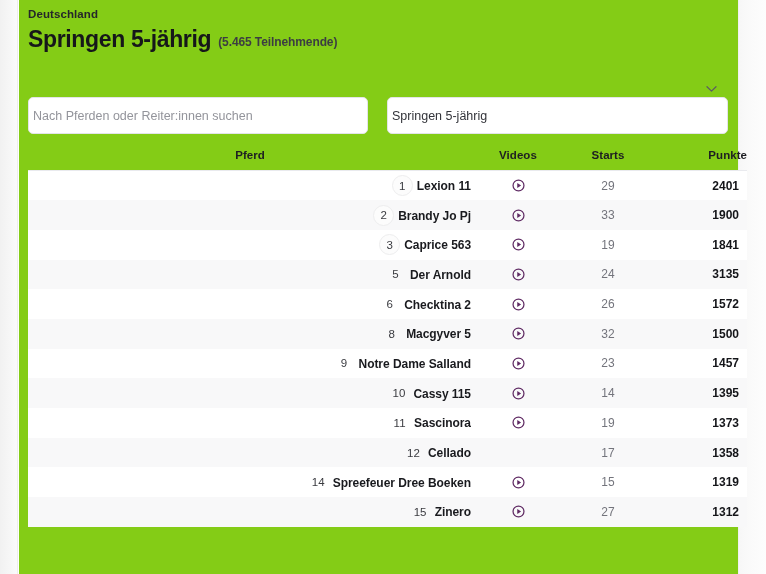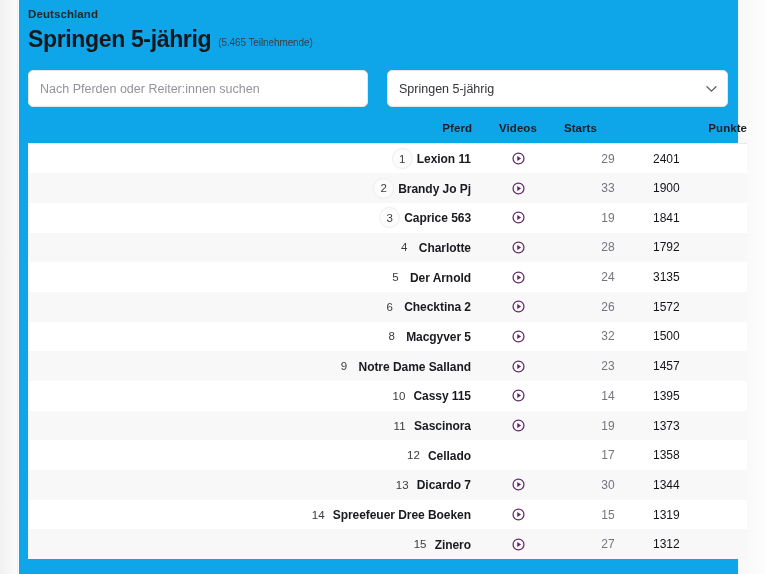--- a/index.html
+++ b/index.html
@@ -25,21 +25,21 @@
   .page-right-gutter {
     position: absolute; right: 0; top: 0;
     width: 28px; height: 574px;
     background: linear-gradient(to left, #fdfdfd 0%, #fafafa 60%, #f7f7f7 100%);
     border-left: 1px solid #f0f0f0;
   }
   .page {
     position: absolute;
     left: 19px; top: 0;
     width: 719px; height: 574px;
-    background: #0ea5e9;
+    background: #84cc16;
   }
   .content {
     padding: 0 10px 0 9px;
   }
 
   
   .breadcrumb {
     font-size: 11.5px;
     font-weight: 700;
     color: #25262b;
@@ -54,22 +54,22 @@
     margin-top: 2px;
   }
   .title-main {
     font-size: 23px;
     font-weight: 700;
     color: #16171a;
     letter-spacing: -0.35px;
     line-height: 30px;
   }
   .title-count {
-    font-size: 10px;
-    font-weight: 400;
+    font-size: 12px;
+    font-weight: 700;
     color: #3c3d42;
     letter-spacing: -0.1px;
     position: relative;
     top: -1px;
   }
 
   
   .controls {
     display: flex;
     gap: 19px;
@@ -79,22 +79,23 @@
   .select-wrap { width: 343px; }
   .field {
     width: 100%;
     height: 37px;
     border: 1px solid #e3e4e8;
     border-radius: 5px;
     background: #ffffff;
     font-family: "Liberation Sans", sans-serif;
     font-size: 12.5px;
     color: #33343a;
-    padding: 0 11px;
+    padding: 0 4px;
     outline: none;
+    margin-top: 27px;
   }
   .field::placeholder { color: #93949b; }
   .select-box {
     position: relative;
     width: 100%;
     height: 37px;
   }
   select.field {
     -webkit-appearance: none;
     -moz-appearance: none;
@@ -118,23 +119,23 @@
     table-layout: fixed;
   }
   .rank-table thead th {
     font-size: 11.5px;
     font-weight: 700;
     color: #1d1e22;
     padding: 0 0 9px 0;
     border-bottom: 1px solid #e9eaee;
     letter-spacing: .05px;
   }
-  th.col-pferd   { text-align: right;  width: 444px; padding-left: 8px; }
+  th.col-pferd   { text-align: center;  width: 444px; padding-left: 8px; }
   th.col-videos  { text-align: center;width: 92px; }
-  th.col-starts  { text-align: left; width: 88px; }
+  th.col-starts  { text-align: center; width: 88px; }
   th.col-punkte  { text-align: right; width: 95px; padding-right: 8px; }
 
   .rank-table tbody tr { height: 29.7px; }
   .rank-table tbody tr:nth-child(even) { background: #f8f8f9; }
   .rank-table tbody tr:nth-child(odd)  { background: #ffffff; }
   .rank-table tbody td {
     font-size: 12px;
     vertical-align: middle;
     border: 0;
   }
@@ -176,24 +177,24 @@
     cursor: pointer;
   }
 
   .cell-starts {
     text-align: center;
     color: #73747c;
     font-size: 12px;
     font-weight: 400;
   }
   .cell-punkte {
-    text-align: left;
+    text-align: right;
     color: #141519;
     font-size: 12px;
-    font-weight: 400;
+    font-weight: 700;
     padding-right: 8px;
   }
 </style>
 </head>
 <body>
 
 <div class="page-left-gutter"></div>
 <div class="page-right-gutter"></div>
 
 <div class="page">
@@ -255,29 +256,20 @@
           <tr>
             <td class="cell-horse"><span class="rank-badge medal">3</span><span class="horse-name">Caprice 563</span></td>
             <td class="cell-video"><span class="play-icon"><svg width="13" height="13" viewBox="0 0 20 20" aria-hidden="true">
                   <circle cx="10" cy="10" r="8.4" fill="none" stroke="#5f2a63" stroke-width="1.9"></circle>
                   <path d="M8.1 6.3 L14 10 L8.1 13.7 Z" fill="#5f2a63"></path>
                 </svg></span></td>
             <td class="cell-starts">19</td>
             <td class="cell-punkte">1841</td>
           </tr>
           <tr>
-            <td class="cell-horse"><span class="rank-badge">4</span><span class="horse-name">Charlotte</span></td>
-            <td class="cell-video"><span class="play-icon"><svg width="13" height="13" viewBox="0 0 20 20" aria-hidden="true">
-                  <circle cx="10" cy="10" r="8.4" fill="none" stroke="#5f2a63" stroke-width="1.9"></circle>
-                  <path d="M8.1 6.3 L14 10 L8.1 13.7 Z" fill="#5f2a63"></path>
-                </svg></span></td>
-            <td class="cell-starts">28</td>
-            <td class="cell-punkte">1792</td>
-          </tr>
-          <tr>
             <td class="cell-horse"><span class="rank-badge">5</span><span class="horse-name">Der Arnold</span></td>
             <td class="cell-video"><span class="play-icon"><svg width="13" height="13" viewBox="0 0 20 20" aria-hidden="true">
                   <circle cx="10" cy="10" r="8.4" fill="none" stroke="#5f2a63" stroke-width="1.9"></circle>
                   <path d="M8.1 6.3 L14 10 L8.1 13.7 Z" fill="#5f2a63"></path>
                 </svg></span></td>
             <td class="cell-starts">24</td>
             <td class="cell-punkte">3135</td>
           </tr>
           <tr>
             <td class="cell-horse"><span class="rank-badge">6</span><span class="horse-name">Checktina 2</span></td>
@@ -324,29 +316,20 @@
             <td class="cell-starts">19</td>
             <td class="cell-punkte">1373</td>
           </tr>
           <tr>
             <td class="cell-horse"><span class="rank-badge">12</span><span class="horse-name">Cellado</span></td>
             <td class="cell-video"></td>
             <td class="cell-starts">17</td>
             <td class="cell-punkte">1358</td>
           </tr>
           <tr>
-            <td class="cell-horse"><span class="rank-badge">13</span><span class="horse-name">Dicardo 7</span></td>
-            <td class="cell-video"><span class="play-icon"><svg width="13" height="13" viewBox="0 0 20 20" aria-hidden="true">
-                  <circle cx="10" cy="10" r="8.4" fill="none" stroke="#5f2a63" stroke-width="1.9"></circle>
-                  <path d="M8.1 6.3 L14 10 L8.1 13.7 Z" fill="#5f2a63"></path>
-                </svg></span></td>
-            <td class="cell-starts">30</td>
-            <td class="cell-punkte">1344</td>
-          </tr>
-          <tr>
             <td class="cell-horse"><span class="rank-badge">14</span><span class="horse-name">Spreefeuer Dree Boeken</span></td>
             <td class="cell-video"><span class="play-icon"><svg width="13" height="13" viewBox="0 0 20 20" aria-hidden="true">
                   <circle cx="10" cy="10" r="8.4" fill="none" stroke="#5f2a63" stroke-width="1.9"></circle>
                   <path d="M8.1 6.3 L14 10 L8.1 13.7 Z" fill="#5f2a63"></path>
                 </svg></span></td>
             <td class="cell-starts">15</td>
             <td class="cell-punkte">1319</td>
           </tr>
           <tr>
             <td class="cell-horse"><span class="rank-badge">15</span><span class="horse-name">Zinero</span></td>

